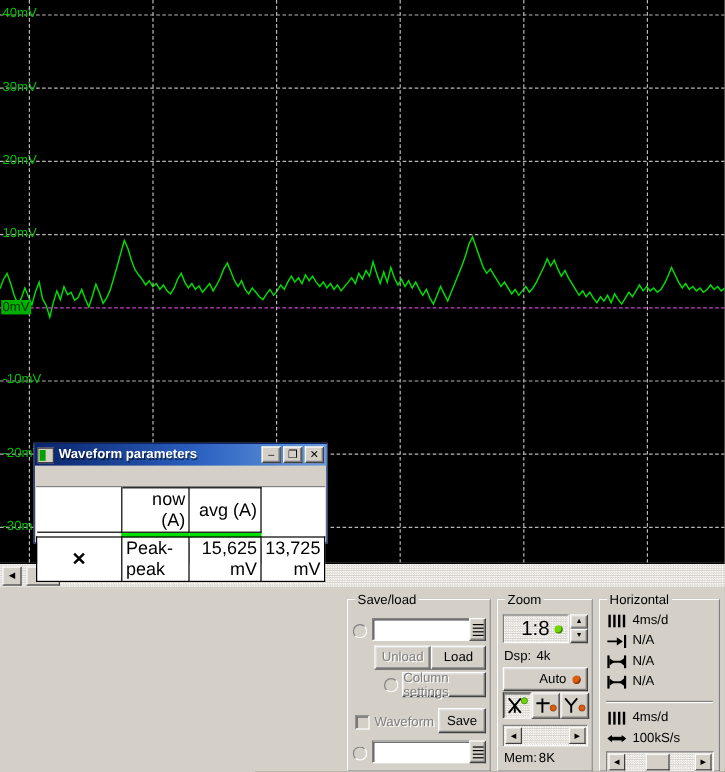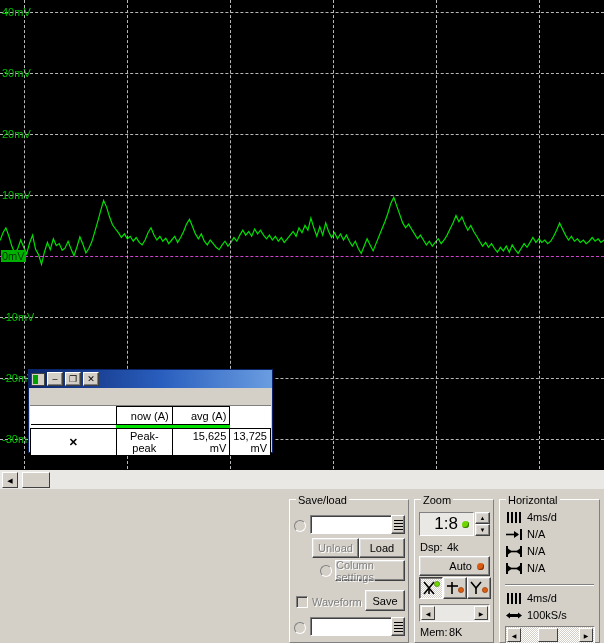--- a/index.html
+++ b/index.html
@@ -252,37 +252,37 @@
     box-sizing: border-box;
   }
   #wp-table {
     position: absolute; left: 1px; top: 35px; right: 1px; bottom: 1px;
     background: #fff;
     border-top: 1px solid #808080;
     box-sizing: border-box;
   }
   #wp-table table {
     border-collapse: collapse; width: 100%;
-    font-size: 11px; font-family: "Liberation Sans", sans-serif;
+    font-size: 15px; font-family: "Liberation Sans", sans-serif;
   }
   #wp-table th, #wp-table td {
     border: 1px solid #000;
     padding: 1px 3px;
     background: #fff;
     height: 15px;
   }
   #wp-table th { font-weight: normal; text-align: right; }
   #wp-table th.blank { border-left: none; border-top: none; }
   #wp-table .colorbar td {
     height: 3px; padding: 0; border: none; background: #fff;
   }
   #wp-table .colorbar td.ch { background: #00e000; }
   #wp-table td.num { text-align: right; }
   #wp-table td.xcell { text-align: center; width: 16px; font-weight: bold; }
-  #wp-table td.name { text-align: center; }
+  #wp-table td.name { text-align: left; }
 </style>
 </head>
 <body>
 
 <div id="app">
 
   <div id="scope">
     <svg id="trace" width="604" height="469">
         <path d="M0.0 240.6 L3.0 232.7 L5.9 227.8 L8.9 236.3 L11.8 246.1 L14.8 253.4 L17.8 248.5 L20.7 240.0 L23.7 247.3 L26.6 254.0 L29.6 243.0 L32.6 235.1 L35.5 249.1 L38.5 254.6 L41.5 264.3 L44.4 252.2 L47.4 242.4 L50.3 249.7 L53.3 238.8 L56.3 245.5 L59.2 243.6 L62.2 250.3 L65.1 247.9 L68.1 241.2 L71.1 249.1 L74.0 255.8 L77.0 246.7 L79.9 236.9 L82.9 244.2 L85.9 252.8 L88.8 248.5 L91.8 241.8 L94.7 232.1 L97.7 221.7 L100.7 210.7 L103.6 200.4 L106.6 207.1 L109.5 216.8 L112.5 224.8 L115.5 229.0 L118.4 232.7 L121.4 237.5 L124.4 233.9 L127.3 238.8 L130.3 236.3 L133.2 241.2 L136.2 237.5 L139.2 242.4 L142.1 244.9 L145.1 240.0 L148.0 232.7 L151.0 227.8 L154.0 235.1 L156.9 240.0 L159.9 236.3 L162.8 241.2 L165.8 238.2 L168.8 243.6 L171.7 240.0 L174.7 236.3 L177.6 242.4 L180.6 237.5 L183.6 231.5 L186.5 224.1 L189.5 219.3 L192.5 226.6 L195.4 233.9 L198.4 238.8 L201.3 233.9 L204.3 241.2 L207.3 244.9 L210.2 240.0 L213.2 243.6 L216.1 247.3 L219.1 249.7 L222.1 244.9 L225.0 241.2 L228.0 246.1 L230.9 242.4 L233.9 237.5 L236.9 241.2 L239.8 235.1 L242.8 230.2 L245.7 235.1 L248.7 231.5 L251.7 236.3 L254.6 229.0 L257.6 233.9 L260.5 230.2 L263.5 235.1 L266.5 238.8 L269.4 235.1 L272.4 240.0 L275.4 236.3 L278.3 241.2 L281.3 237.5 L284.2 242.4 L287.2 238.8 L290.2 235.1 L293.1 231.5 L296.1 236.3 L299.0 227.8 L302.0 232.7 L305.0 225.4 L307.9 230.2 L310.9 218.1 L313.8 227.8 L316.8 236.3 L319.8 226.6 L322.7 235.1 L325.7 222.9 L328.6 231.5 L331.6 237.5 L334.6 232.7 L337.5 238.8 L340.5 233.9 L343.5 240.0 L346.4 235.1 L349.4 241.2 L352.3 246.1 L355.3 241.2 L358.3 248.5 L361.2 253.4 L364.2 246.1 L367.1 238.8 L370.1 244.9 L373.1 250.9 L376.0 243.6 L379.0 236.3 L381.9 229.0 L384.9 221.7 L387.9 213.2 L390.8 203.4 L393.8 197.3 L396.7 205.9 L399.7 214.4 L402.7 222.9 L405.6 227.8 L408.6 224.1 L411.5 229.0 L414.5 233.9 L417.5 238.8 L420.4 235.1 L423.4 240.0 L426.4 244.9 L429.3 241.2 L432.3 246.1 L435.2 242.4 L438.2 238.8 L441.2 243.6 L444.1 240.0 L447.1 235.1 L450.0 229.0 L453.0 222.9 L456.0 215.6 L458.9 221.7 L461.9 216.8 L464.8 224.1 L467.8 230.2 L470.8 225.4 L473.7 231.5 L476.7 236.3 L479.6 241.2 L482.6 246.1 L485.6 242.4 L488.5 247.3 L491.5 243.6 L494.5 248.5 L497.4 252.2 L500.4 247.3 L503.3 250.9 L506.3 246.1 L509.3 252.2 L512.2 244.9 L515.2 249.7 L518.1 253.4 L521.1 248.5 L524.1 243.6 L527.0 247.3 L530.0 242.4 L532.9 237.5 L535.9 242.4 L538.9 238.8 L541.8 242.4 L544.8 240.0 L547.7 243.6 L550.7 241.2 L553.7 236.3 L556.6 230.2 L559.6 222.9 L562.5 229.0 L565.5 235.1 L568.5 240.0 L571.4 236.3 L574.4 241.2 L577.4 238.8 L580.3 242.4 L583.3 240.0 L586.2 243.6 L589.2 241.2 L592.2 237.5 L595.1 241.2 L598.1 238.8 L601.0 242.4 L604.0 240.0" stroke="#00e000" stroke-width="1.2" fill="none"></path>
       </svg>
@@ -477,20 +477,21 @@
         <div class="btn" style="left:1px; top:1px; width:14px; height:14px; font-size:6px; box-shadow:none;">◀</div>
         <div class="sb-thumb" style="left:32px; top:1px; width:20px; height:14px;"></div>
         <div class="btn" style="right:1px; left:auto; top:1px; width:14px; height:14px; font-size:6px; box-shadow:none;">▶</div>
       </div>
     </div>
   </div>
 
   <div id="wp">
     <div id="wp-title">
       <div class="wicon"></div>
+      <div class="tname">Waveform parameters</div>
       <div class="wbtn">–</div>
       <div class="wbtn">❐</div>
       <div class="wbtn">✕</div>
     </div>
 
 
     <div id="wp-table">
       <table>
         <tbody>
             <tr>

